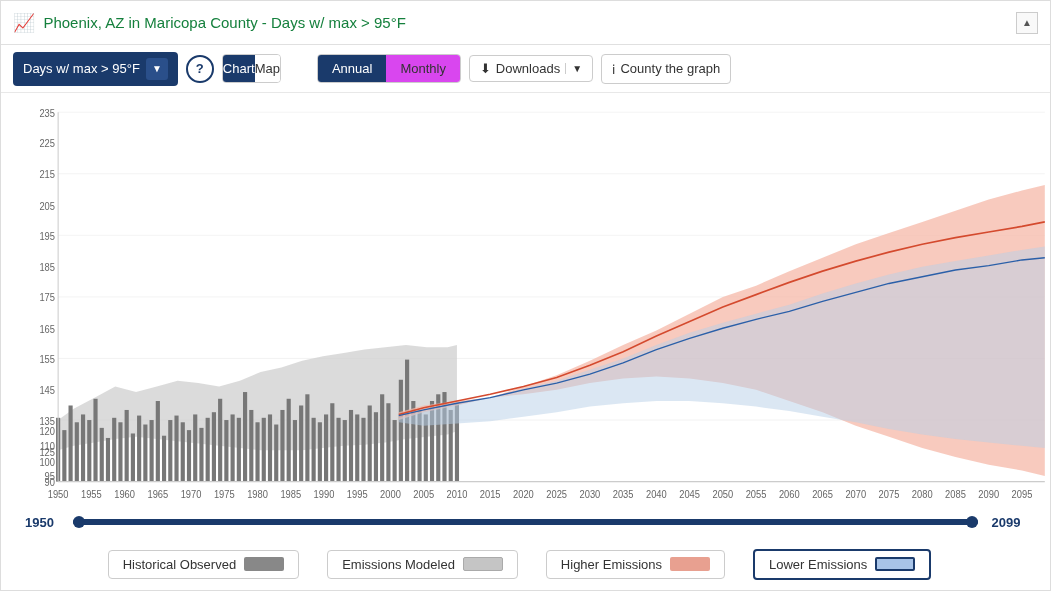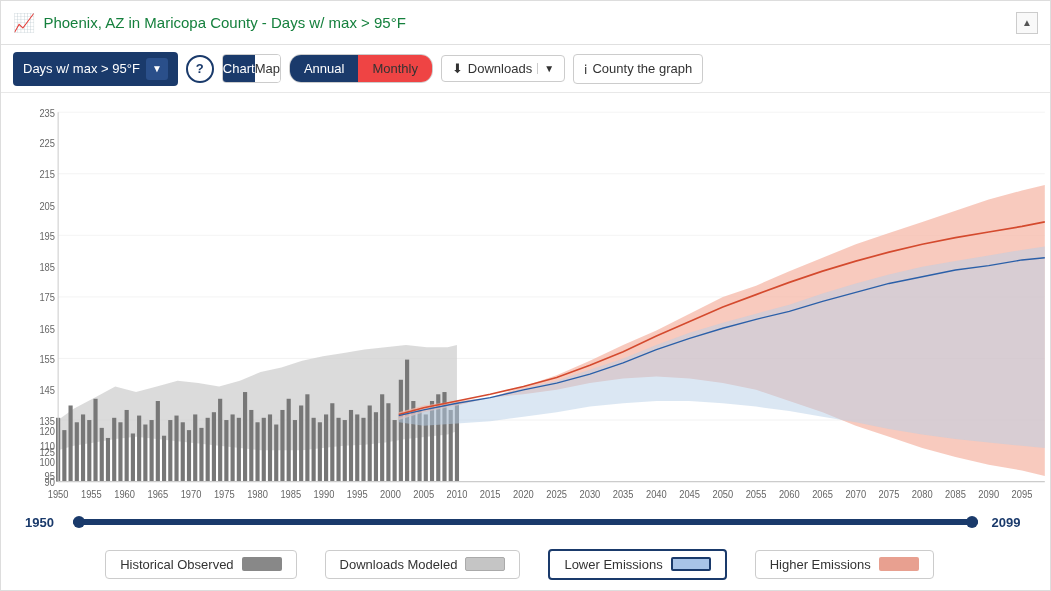--- a/index.html
+++ b/index.html
@@ -108,28 +108,29 @@
       color: #333;
       font-size: 13px;
       cursor: pointer;
     }
     .tab-btn.active {
       background: #1a3a6b;
       color: #fff;
     }
     .period-group {
       display: flex;
-      border-radius: 12px;
+      border-radius: 4px;
       overflow: hidden;
       border: 1px solid #ccc;
+      margin-left: 28px;
     }
     .period-btn {
       padding: 6px 14px;
       border: none;
-      background: #ef4444;
+      background: #d946ef;
       color: #333;
       font-size: 13px;
       cursor: pointer;
     }
     .period-btn.active {
       background: #1a3a6b;
       color: #fff;
     }
     .downloads-btn {
       display: flex;
@@ -525,26 +526,26 @@
     </div>
     <span class="timeline-label" style="text-align:center">2099</span>
   </div>
 
   <div class="legend-row">
     <div class="legend-item">
       <span>Historical Observed</span>
       <div class="legend-swatch swatch-hist-obs"></div>
     </div>
     <div class="legend-item">
-      <span>Downloads Modeled</span>
+      <span>Emissions Modeled</span>
       <div class="legend-swatch swatch-hist-mod"></div>
+    </div>
+    <div class="legend-item">
+      <span>Higher Emissions</span>
+      <div class="legend-swatch swatch-higher"></div>
     </div>
     <div class="legend-item active-legend">
       <span>Lower Emissions</span>
       <div class="legend-swatch swatch-lower"></div>
     </div>
-    <div class="legend-item">
-      <span>Higher Emissions</span>
-      <div class="legend-swatch swatch-higher"></div>
-    </div>
   </div>
 
 </div>
 
 </body></html>

